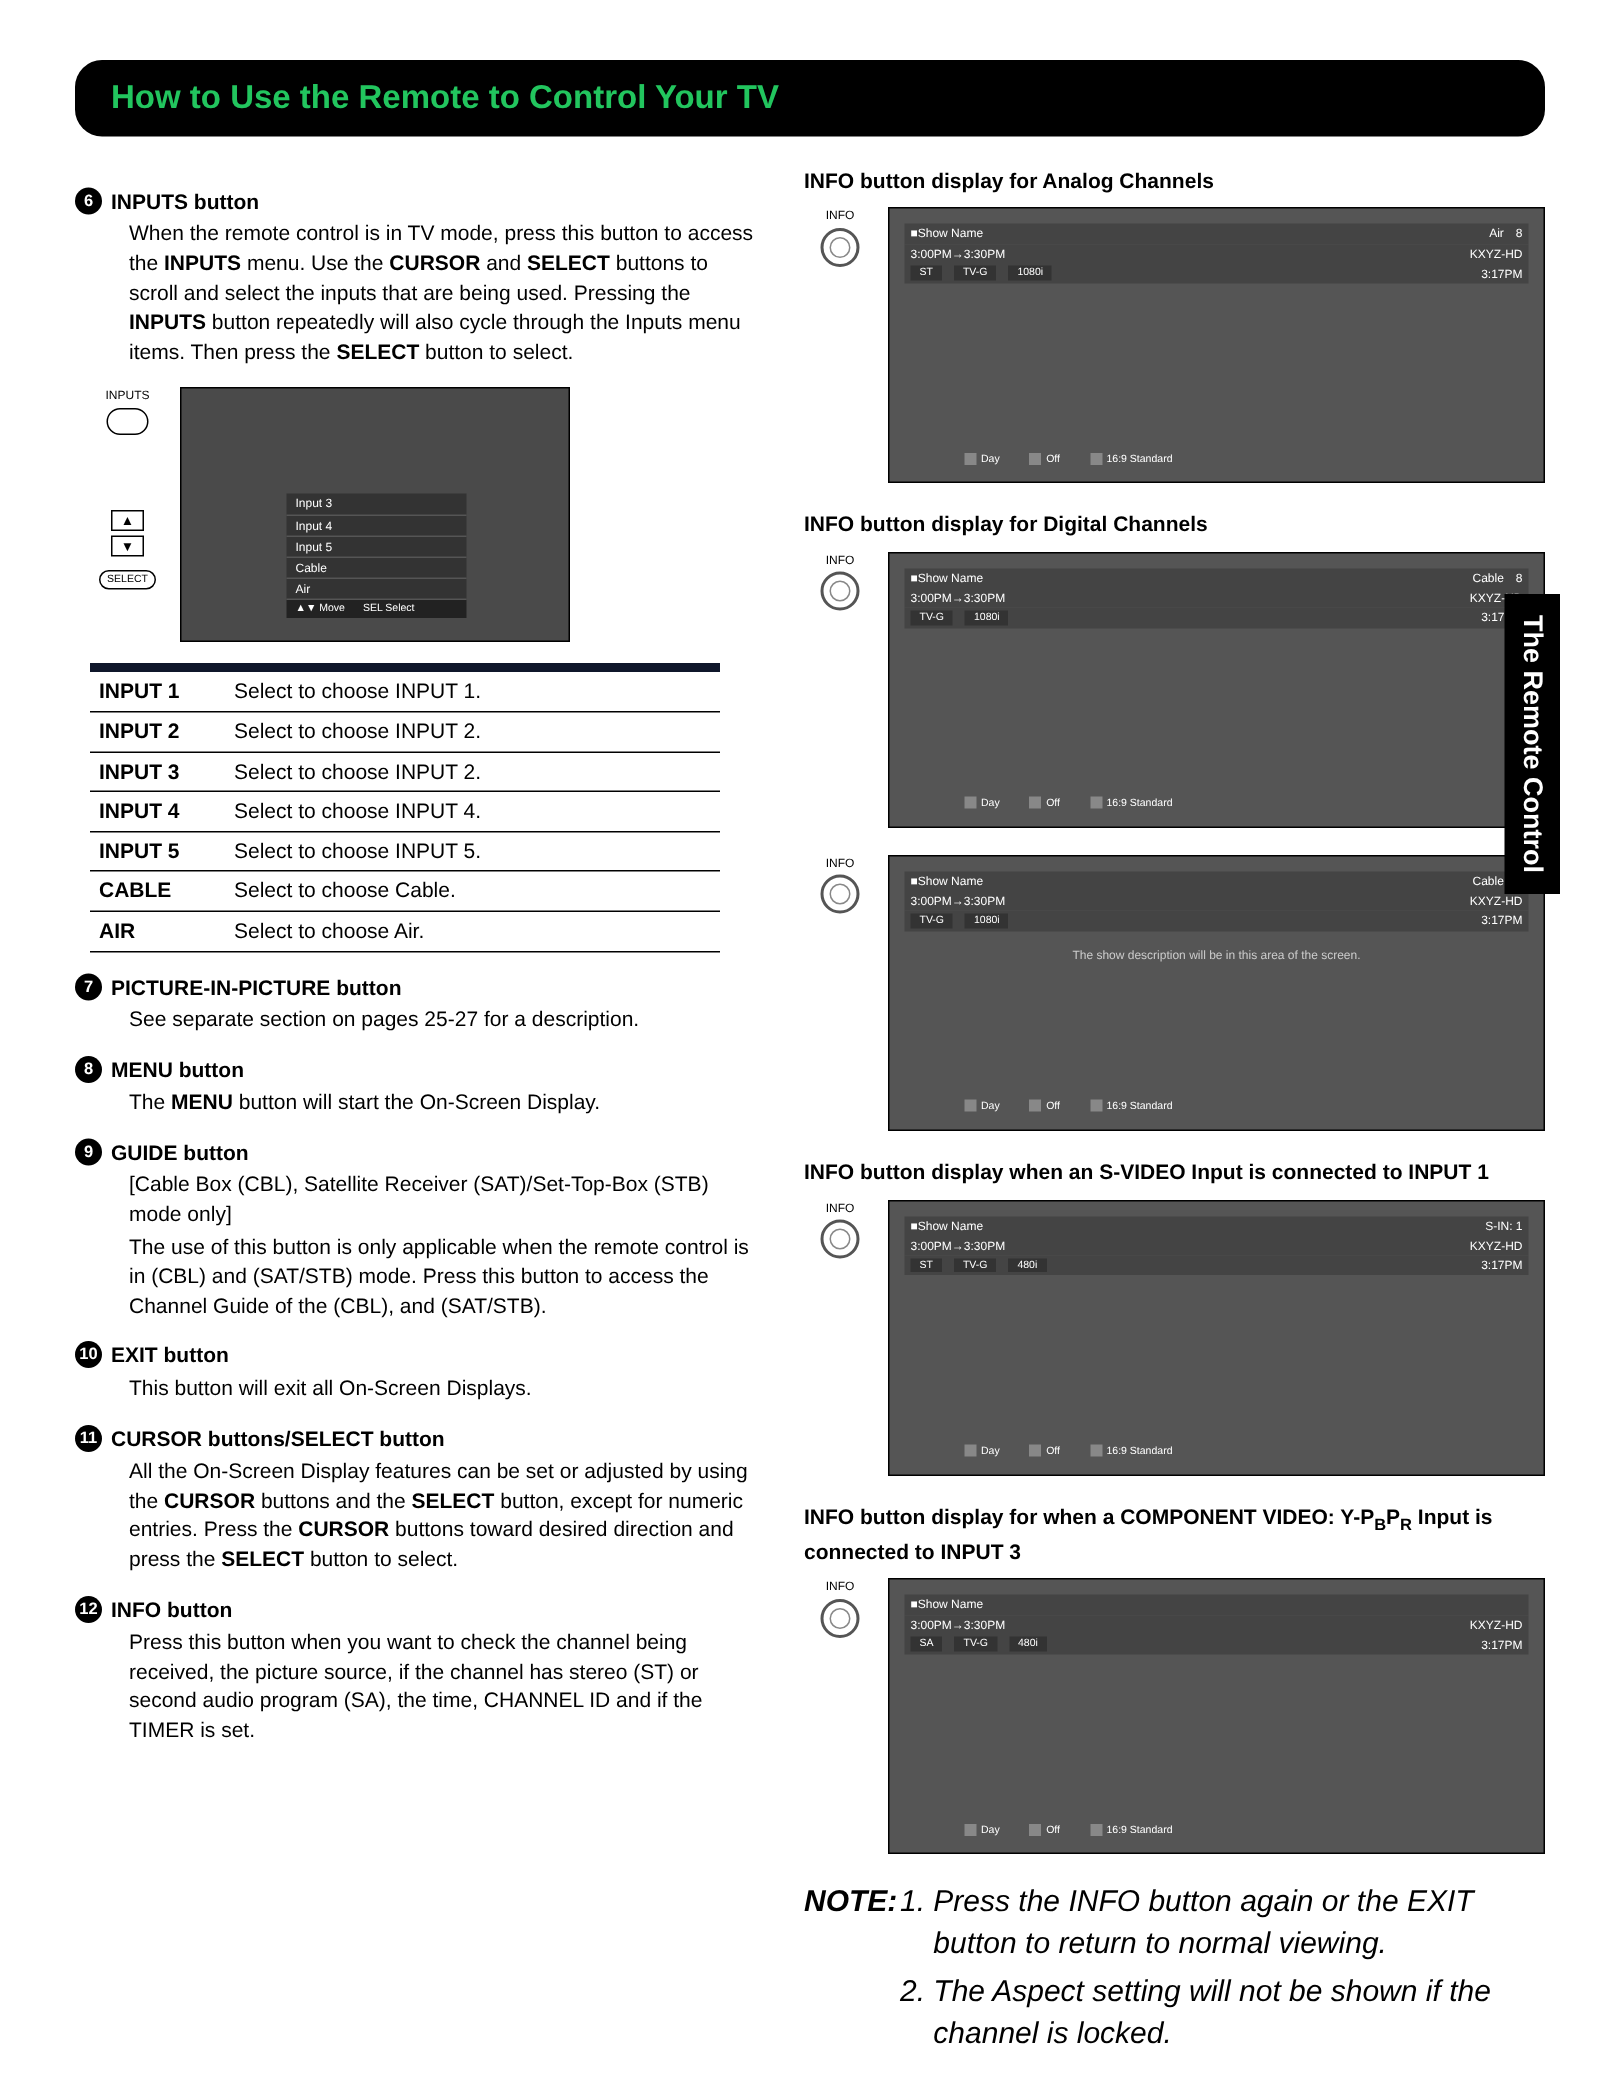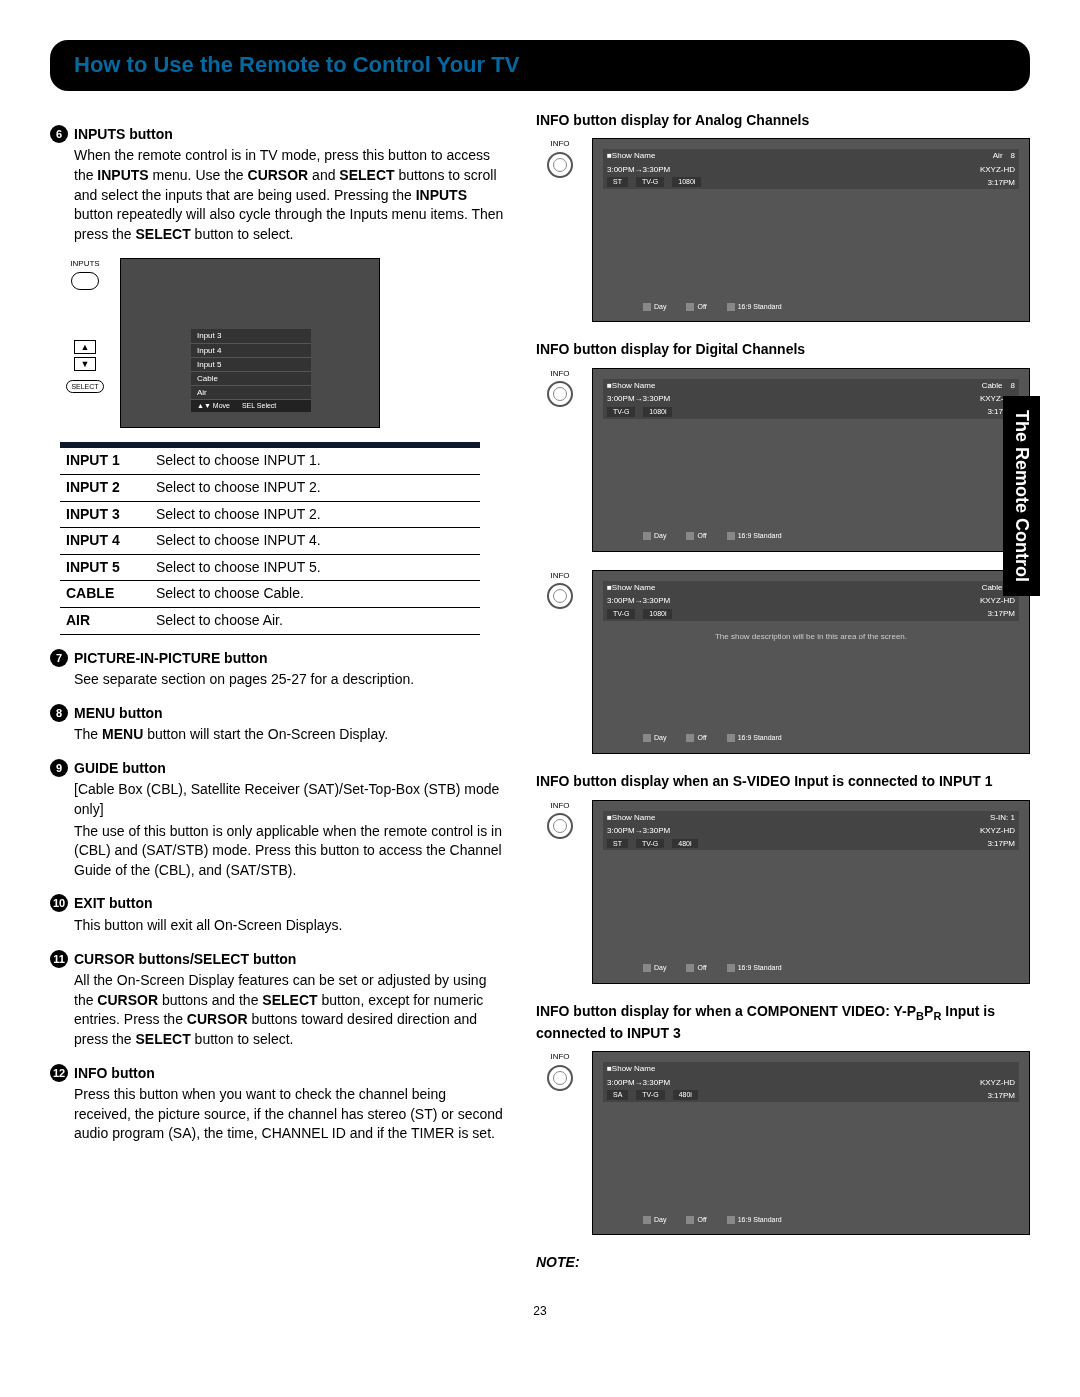--- a/index.html
+++ b/index.html
@@ -1,24 +1,24 @@
 <!DOCTYPE html>
 <html><head>
 <meta charset="utf-8">
 <style>
 * { box-sizing: border-box; margin: 0; padding: 0; }
 body { font-family: Arial, Helvetica, sans-serif; background: #fff; color: #000; width: 1080px; padding: 40px 50px; font-size: 14px; line-height: 1.4; }
-.title-bar { background: #000; color: #0369a1; font-weight: bold; font-size: 22px; padding: 10px 24px; border-radius: 18px; margin-bottom: 20px; }
+.title-bar { background: #000; color: #22c55e; font-weight: bold; font-size: 22px; padding: 10px 24px; border-radius: 18px; margin-bottom: 20px; }
 .columns { display: flex; gap: 30px; }
 .col-left { width: 48%; }
 .col-right { width: 52%; }
 .numcircle { display: inline-block; width: 18px; height: 18px; border-radius: 50%; background: #000; color: #fff; font-size: 11px; font-weight: bold; text-align: center; line-height: 18px; margin-right: 6px; vertical-align: middle; }
 .section-heading { font-weight: bold; font-size: 14px; display: flex; align-items: flex-start; margin-top: 14px; }
 .section-heading .txt { display: inline; }
-.body-text { margin-left: 24px; margin-top: 2px; font-size: 14px; }
+.body-text { margin-left: 36px; margin-top: 2px; font-size: 14px; }
 .body-text b { font-weight: bold; }
 .inputs-graphic { margin: 14px 0 14px 0; }
 .inputs-panel { display: flex; align-items: flex-start; }
 .inputs-remote { width: 70px; font-size: 8px; text-align: center; }
 .inputs-remote .lbl { font-size: 8px; margin-bottom: 2px; }
 .inputs-remote .btn-round { width: 28px; height: 18px; border: 1px solid #000; border-radius: 9px; margin: 2px auto; background: #fff; }
 .arrow-buttons { margin-top: 50px; }
 .arrow-btn { width: 22px; height: 14px; border: 1px solid #000; margin: 3px auto; font-size: 9px; line-height: 12px; }
 .select-btn { border: 1px solid #000; border-radius: 8px; font-size: 7px; padding: 1px 4px; margin: 6px auto; display: inline-block; }
 .tv-screen { width: 260px; height: 170px; background: #4a4a4a; border: 1px solid #000; position: relative; }
@@ -39,21 +39,21 @@
 .info-screen { flex: 1; background: #555; border: 1px solid #000; height: 184px; position: relative; font-size: 8px; color: #fff; }
 .info-bar { position: absolute; left: 10px; right: 10px; top: 10px; }
 .info-row { display: flex; justify-content: space-between; padding: 1px 4px; background: #444; }
 .info-row .left-grp, .info-row .right-grp { display: flex; gap: 8px; align-items: center; }
 .info-row .right-grp { text-align: right; }
 .pill { background: #333; padding: 0 6px; font-size: 7px; }
 .info-desc { position: absolute; left: 10px; right: 10px; top: 60px; font-size: 8px; text-align: center; color: #ccc; }
 .info-foot { position: absolute; left: 50px; bottom: 10px; display: flex; gap: 20px; font-size: 7px; }
 .info-foot span::before { content: ''; display: inline-block; width: 8px; height: 8px; background: #888; margin-right: 3px; vertical-align: middle; }
 .side-tab { position: absolute; right: 40px; top: 396px; writing-mode: vertical-rl; background: #000; color: #fff; font-weight: bold; padding: 14px 6px; font-size: 18px; }
-.note-block { font-style: italic; font-size: 14px; margin-top: 8px; display: flex; gap: 6px; }
+.note-block { font-style: italic; font-size: 20px; margin-top: 8px; display: flex; gap: 6px; }
 .note-block .note-lbl { font-weight: bold; }
 .note-list { list-style: decimal; padding-left: 18px; }
 .note-list li { margin-bottom: 4px; }
 .page-num { text-align: center; margin-top: 30px; font-size: 12px; }
 .sub-small { font-size: 11px; vertical-align: sub; }
 </style>
 </head>
 <body>
 
 <div class="title-bar">
@@ -346,19 +346,23 @@
         <div class="info-foot">
             <span>Day</span>
             <span>Off</span>
             <span>16:9 Standard</span>
           </div>
       </div>
     </div>
 
     <div class="note-block">
       <span class="note-lbl">NOTE:</span>
+      <ol class="note-list">
+        <li>Press the INFO button again or the EXIT button to return to normal viewing.</li>
+        <li>The Aspect setting will not be shown if the channel is locked.</li>
+      </ol>
     </div>
 
   </div>
 </div>
 
 <div class="side-tab">The Remote Control</div>
 <div class="page-num">23</div>
 
 </body></html>

